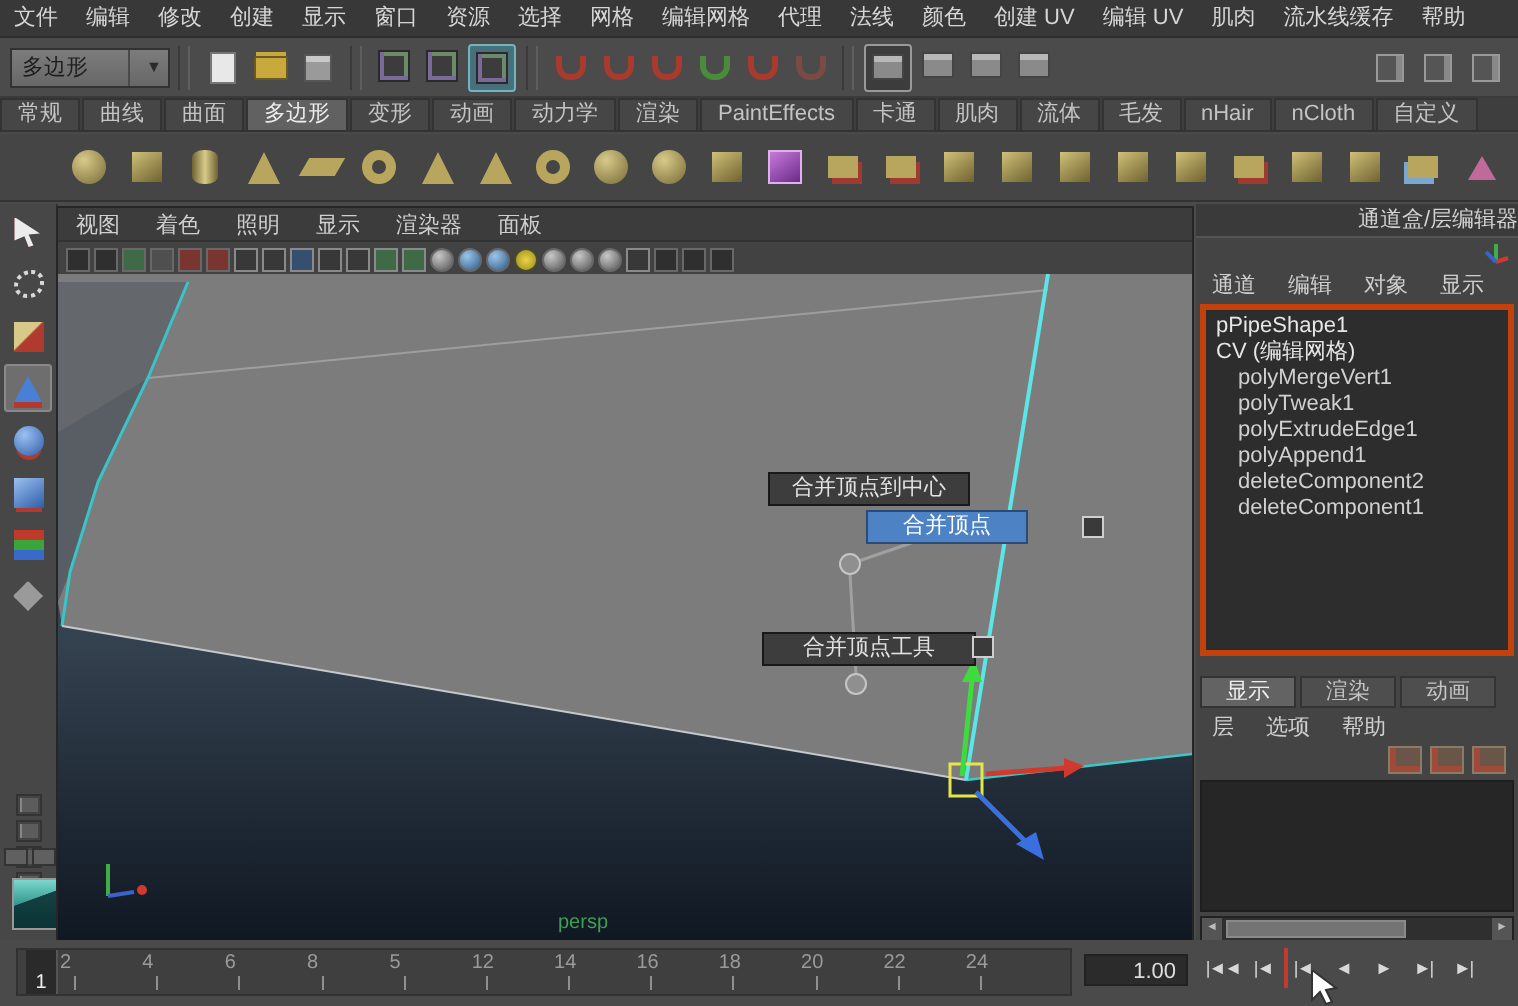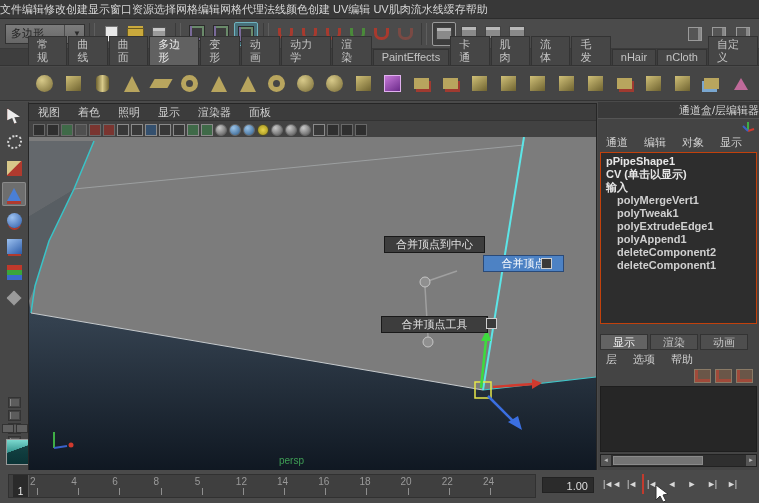--- a/index.html
+++ b/index.html
@@ -1,20 +1,20 @@
 <!DOCTYPE html>
 <html><head>
 <meta charset="utf-8">
 <style>
   html,body{margin:0;padding:0;background:#222;}
   #app{position:relative;width:759px;height:503px;background:#4a4a4a;overflow:hidden;
        font-family:"Liberation Sans",sans-serif;color:#d4d4d4;font-size:11px;-webkit-user-select:none;}
   
   .menubar{position:absolute;left:0;top:0;width:759px;height:18px;background:#383838;border-bottom:1px solid #2c2c2c;display:flex;align-items:center;}
-  .mb-item{padding:0 0;line-height:18px;color:#d6d6d6;cursor:default;}
+  .mb-item{padding:0 7px;line-height:18px;color:#d6d6d6;cursor:default;}
   
   .statusline{position:absolute;left:0;top:19px;width:759px;height:29px;background:#4b4b4b;border-bottom:1px solid #3a3a3a;display:flex;align-items:center;}
   .mode-dd{width:78px;height:18px;margin-left:5px;background:linear-gradient(#7c7c7c,#676767);border:1px solid #323232;color:#1e1e1e;display:flex;align-items:center;position:relative;}
   .mode-dd span{padding-left:5px;}
   .dd-arrow{position:absolute;right:0;top:0;width:14px;height:100%;border-left:1px solid #4a4a4a;display:flex;align-items:center;justify-content:center;color:#2a2a2a;font-size:8px;}
   .sep{width:4px;height:22px;margin:0 4px;border-left:1px solid #3a3a3a;border-right:1px solid #5e5e5e;}
   .sbtn{width:22px;height:22px;display:flex;align-items:center;justify-content:center;margin:0 1px;border-radius:2px;}
   .sbtn .g{display:block;}
   .doc .g{width:11px;height:14px;background:#e8e8e8;border:1px solid #777;}
   .folder .g{width:15px;height:10px;background:#caa93c;border:1px solid #6a5a20;border-radius:1px;box-shadow:0 -3px 0 -1px #caa93c;}
@@ -22,21 +22,21 @@
   .selm .g{width:14px;height:14px;background:#3c3c3c;border:1px solid #2a2a2a;box-shadow:inset 2px -2px 0 #7a6a9a,inset -2px 2px 0 #6a8a6a;}
   .selm.teal{background:#47707a;border:1px solid #6fb4c0;}
   .magnet .g{width:9px;height:9px;border:3px solid #a83a2e;border-top:none;border-radius:0 0 7px 7px;}
   .magnet.green .g{border-color:#4a8a3a;}
   .magnet.dark .g{border-color:#7a4a44;}
   .clap .g{width:14px;height:11px;background:#8a8a8a;border:1px solid #444;box-shadow:inset 0 3px 0 #b8b8b8;}
   .clap.boxed{border:1px solid #9a9a9a;background:#3c3c3c;}
   .tgl .g{width:12px;height:12px;border:1px solid #9a9a9a;background:#555;box-shadow:inset -3px 0 0 #888;}
   .spacer{flex:1;}
   
-  .shelftabs{position:absolute;left:0;top:49px;width:759px;height:17px;background:#3e3e3e;border-bottom:1px solid #333;display:flex;align-items:flex-end;padding-left:28px;box-sizing:border-box;justify-content:space-between;}
+  .shelftabs{position:absolute;left:0;top:49px;width:759px;height:17px;background:#3e3e3e;border-bottom:1px solid #333;display:flex;align-items:flex-end;box-sizing:border-box;}
   .shelf-tab{padding:1px 8px;color:#c4c4c4;background:#464646;border:1px solid #333;border-bottom:none;margin-right:1px;line-height:13px;}
   .shelf-tab.active{background:#616161;color:#ececec;}
   
   .shelf{position:absolute;left:0;top:67px;width:759px;height:34px;background:#454545;border-bottom:1px solid #333;display:flex;align-items:center;padding-left:30px;box-sizing:border-box;}
   .shelf-side{position:absolute;left:2px;top:68px;width:24px;height:32px;display:flex;flex-direction:column;gap:2px;}
   .shelf-side div{width:20px;height:13px;background:#555;border:1px solid #3a3a3a;color:#bbb;font-size:8px;text-align:center;line-height:12px;}
   .shelf-icon{width:28px;height:28px;display:flex;align-items:center;justify-content:center;margin:0 0.5px;}
   .si{display:block;}
   .sp .si{width:17px;height:17px;border-radius:50%;background:radial-gradient(circle at 35% 30%,#d8ca8a,#776a35);}
   .cb .si{width:15px;height:15px;background:linear-gradient(145deg,#d0c078,#6f6330);}
@@ -85,21 +85,21 @@
   
   .mm-item{position:absolute;height:15px;line-height:15px;text-align:center;background:#3d3d3d;border:1px solid #191919;color:#e2e2e2;z-index:5;}
   .mm-item.hl{background:#4d82c4;color:#fff;border-color:#2a4a78;}
   .mm-opt{position:absolute;width:9px;height:9px;border:1px solid #cfcfcf;background:#3a3a3a;z-index:5;}
   
   .rpanel{position:absolute;left:598px;top:102px;width:161px;height:378px;background:#444;}
   .rp-title{height:16px;line-height:16px;text-align:right;background:#3a3a3a;border-bottom:1px solid #555;color:#d2d2d2;}
   .rp-axisrow{height:15px;display:flex;justify-content:flex-end;align-items:center;padding-right:4px;gap:3px;}
   .rp-menu{height:16px;display:flex;align-items:center;}
   .rp-menu span{padding:0 8px;color:#cfcfcf;}
-  .ch-list{margin:2px 2px 0 2px;height:168px;background:#2d2d2d;border:1px solid #c2410c;overflow:hidden;padding-top:2px;font-weight:bold;}
+  .ch-list{margin:2px 2px 0 2px;height:168px;background:#2d2d2d;border:3px solid #c2410c;overflow:hidden;padding-top:2px;}
   .ch-row{height:13px;line-height:13px;padding-left:5px;color:#e6e6e6;white-space:nowrap;}
   .ch-row.ind{padding-left:16px;color:#d0d0d0;}
   .lr-tabs{display:flex;margin:10px 2px 0 2px;gap:2px;}
   .lr-tab{flex:0 0 auto;width:46px;text-align:center;background:#4e4e4e;border:1px solid #333;color:#c4c4c4;line-height:14px;}
   .lr-tab.active{background:#636363;color:#eee;}
   .lr-menu{height:15px;display:flex;align-items:center;margin-top:2px;}
   .lr-menu span{padding:0 8px;color:#cfcfcf;}
   .lr-icons{height:17px;display:flex;justify-content:flex-end;align-items:center;gap:4px;padding-right:6px;}
   .li-icon{width:15px;height:12px;background:#6a5648;border:1px solid #8a7a66;box-shadow:inset 3px -3px 0 #a04a3a;}
   .lr-list{margin:2px 2px 0 2px;height:64px;background:#262626;border:1px solid #1e1e1e;}
@@ -437,21 +437,21 @@
       <polygon points="479,285 489,279 493,293" fill="#3b6fe0"></polygon>
 
       <line x1="25" y1="311" x2="25" y2="295" stroke="#3fae46" stroke-width="2"></line>
       <line x1="25" y1="311" x2="38" y2="309" stroke="#3a62c9" stroke-width="2"></line>
       <circle cx="42" cy="308" r="2.5" fill="#d03a2e"></circle>
       <text x="250" y="327" font-size="10" fill="#3f9e55">persp</text>
     </svg>
   </div>
 
   <div class="mm-item" style="left:384px;top:236px;width:99px;">合并顶点到中心</div>
-  <div class="mm-item hl" style="left:483px;top:255px;width:79px;text-align:center;">合并顶点</div>
+  <div class="mm-item hl" style="left:433px;top:255px;width:79px;text-align:center;">合并顶点</div>
   <div class="mm-opt" style="left:541px;top:258px;"></div>
   <div class="mm-item" style="left:381px;top:316px;width:105px;">合并顶点工具</div>
   <div class="mm-opt" style="left:486px;top:318px;"></div>
 
   <div class="rpanel">
     <div class="rp-title">通道盒/层编辑器</div>
     <div class="rp-axisrow">
       <svg width="14" height="13">
         <line x1="7" y1="11" x2="7" y2="2" stroke="#3fae46" stroke-width="2"></line>
         <line x1="7" y1="11" x2="13" y2="9" stroke="#d03a2e" stroke-width="2"></line>
@@ -459,22 +459,21 @@
       </svg>
     </div>
     <div class="rp-menu">
         <span>通道</span>
         <span>编辑</span>
         <span>对象</span>
         <span>显示</span>
       </div>
     <div class="ch-list">
       <div class="ch-row">pPipeShape1</div>
-      <div class="ch-row">CV (单击以显示)</div>
-      <div class="ch-row">输入</div>
+      <div class="ch-row">CV (编辑网格)</div>
       <div>
           <div class="ch-row ind">polyMergeVert1</div>
           <div class="ch-row ind">polyTweak1</div>
           <div class="ch-row ind">polyExtrudeEdge1</div>
           <div class="ch-row ind">polyAppend1</div>
           <div class="ch-row ind">deleteComponent2</div>
           <div class="ch-row ind">deleteComponent1</div>
         </div>
     </div>
     <div class="lr-tabs">

